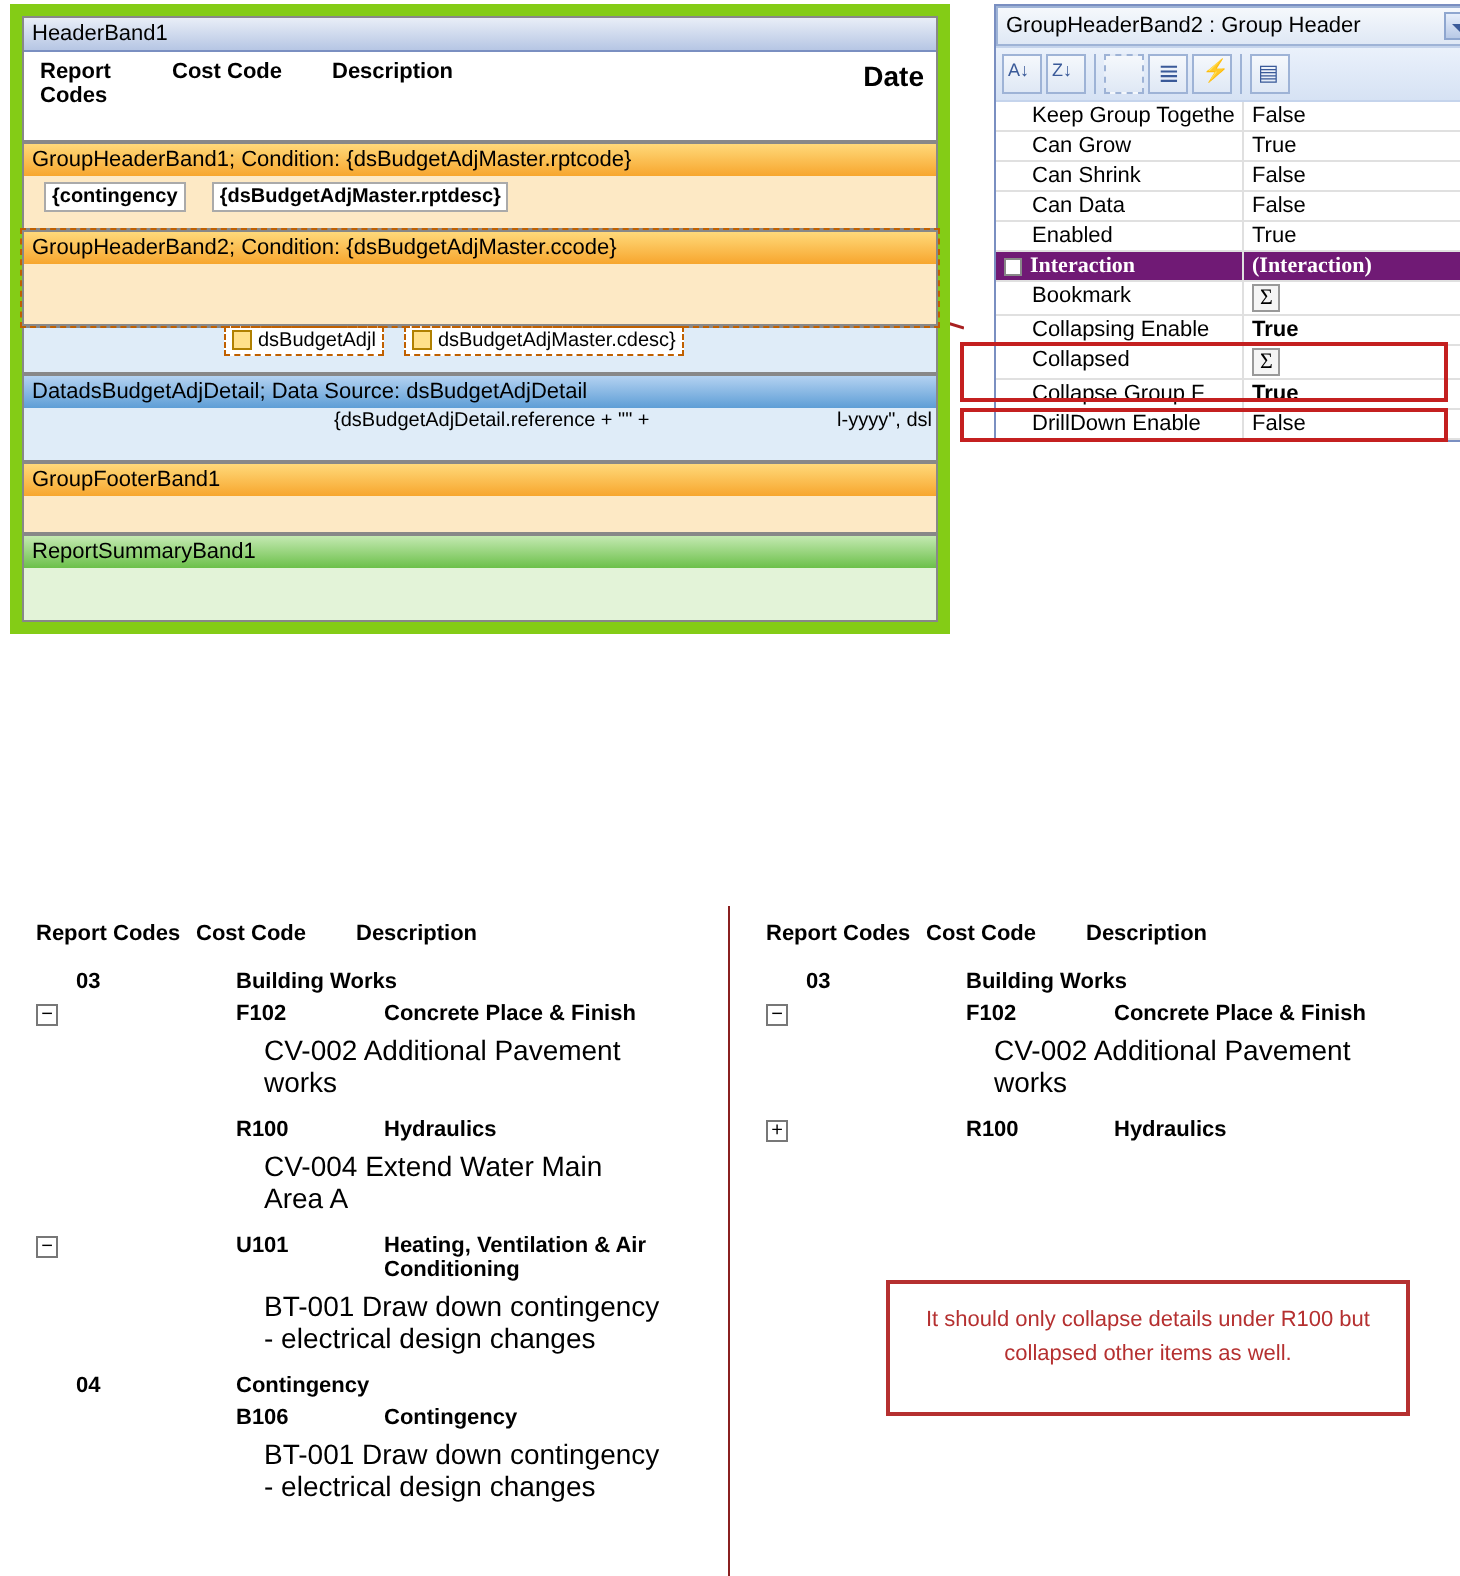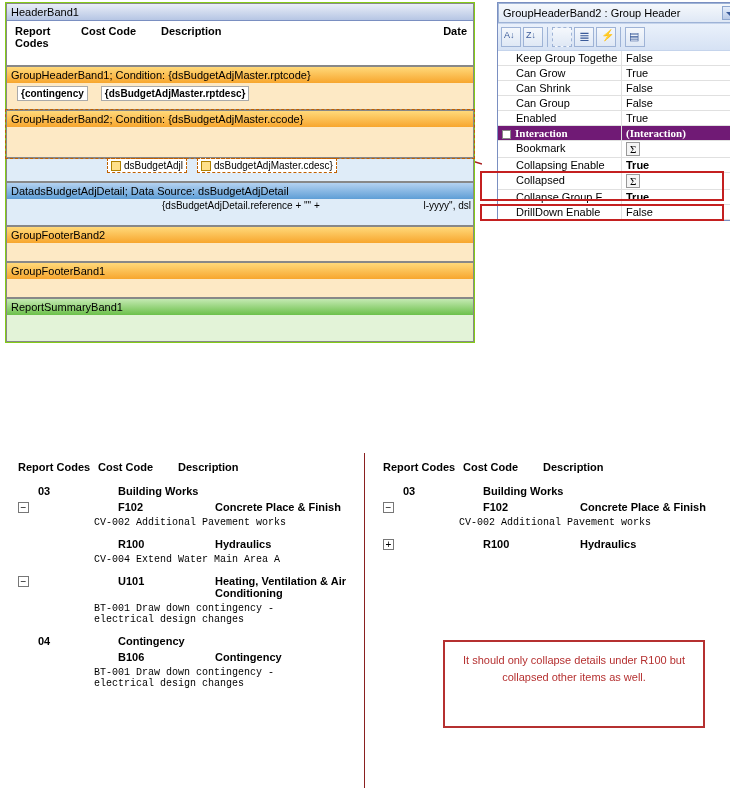--- a/index.html
+++ b/index.html
@@ -1,19 +1,19 @@
 <!DOCTYPE html>
 <html><head>
 <meta charset="utf-8">
 <style>
 * { box-sizing: border-box; margin: 0; padding: 0; }
 body { font-family: Tahoma, Arial, sans-serif; font-size: 11px; background: #fff; width: 730px; height: 788px; position: relative; overflow: hidden; }
 
 
-.designer { position: absolute; left: 5px; top: 2px; width: 470px; border: 1px solid #84cc16; }
+.designer { position: absolute; left: 5px; top: 2px; width: 470px; border: 6px solid #84cc16; }
 .grid-bg { background-image: linear-gradient(#d8d8d8 1px, transparent 1px), linear-gradient(90deg, #d8d8d8 1px, transparent 1px); background-size: 15px 15px; }
 
 .band { border: 1px solid #888; }
 .band .title { padding: 2px 4px; font-size: 11px; }
 
 .header-band .title { background: linear-gradient(#e9eef7,#b6c6e4); border-bottom:1px solid #7a8fc1; }
 .header-band .body { height: 44px; background:#fff; }
 .cols { display:flex; gap:0; padding:4px 0 0 4px; }
 .col { font-weight:bold; font-size:11px; padding:0 4px; }
 
@@ -66,28 +66,28 @@
 
 
 .previews { position:absolute; top:453px; left:0; width:730px; height:335px; display:flex; }
 .preview { width:50%; padding:8px 18px; border-right:1px solid #8a2020; font-size:11px; }
 .phead { display:flex; font-weight:bold; margin-bottom:12px; }
 .phead .c1 { width:80px; }
 .phead .c2 { width:80px; }
 .prow { display:flex; margin:4px 0; }
 .prow .c0 { width:20px; }
 .prow .c1 { width:80px; font-weight:bold; }
-.prow .c2 { width:97px; font-weight:bold; }
+.prow .c2 { width:74px; font-weight:bold; }
 .prow .c3 { flex:1; font-weight:bold; }
-.detail { margin:2px 0 10px 76px; font-size:10px; color:#000; font-weight:normal; max-width:200px;font-family:Liberation Mono, monospace; }
+.detail { margin:2px 0 10px 114px; font-size:14px; color:#000; font-weight:normal; max-width:200px; }
 .tree-btn { display:inline-block; width:11px; height:11px; border:1px solid #777; background:#fff; line-height:9px; text-align:center; font-size:10px; }
 
-.callout { position:absolute; left:443px; top:640px; width:262px; height:88px; border:2px solid #b53030; background:#fff; padding:10px; color:#b53030; font-size:11px; text-align:center; line-height:1.5; }
-
-.date-hdr { position:absolute; right:6px; top:4px; font-weight:bold; font-size:11px; }
+.callout { position:absolute; left:443px; top:640px; width:262px; height:68px; border:2px solid #b53030; background:#fff; padding:10px; color:#b53030; font-size:11px; text-align:center; line-height:1.5; }
+
+.date-hdr { position:absolute; right:6px; top:4px; font-weight:bold; font-size:14px; }
 </style>
 </head>
 <body>
 
 <svg class="diag">
     <line x1="5" y1="0" x2="477" y2="144" stroke="#a82020" stroke-width="1.5"></line>
   </svg>
 
 <div class="designer">
   <div class="band header-band">
@@ -122,24 +122,20 @@
   </div>
 
   <div class="band blue">
     <div class="title">DatadsBudgetAdjDetail; Data Source: dsBudgetAdjDetail</div>
     <div class="body grid-bg" style="height:26px; position:relative;">
       <span style="position:absolute; left:155px; top:1px; font-size:10px;">{dsBudgetAdjDetail.reference + "" +</span>
       <span style="position:absolute; right:2px; top:1px; font-size:10px;">l-yyyy", dsl</span>
     </div>
   </div>
 
-  <div class="band footer-orange">
-    <div class="title">GroupFooterBand2</div>
-    <div class="body grid-bg"></div>
-  </div>
   <div class="band footer-orange">
     <div class="title">GroupFooterBand1</div>
     <div class="body grid-bg"></div>
   </div>
   <div class="band green">
     <div class="title">ReportSummaryBand1</div>
     <div class="body grid-bg"></div>
   </div>
 </div>
 
@@ -165,21 +161,21 @@
       </div>
     <div class="prop-row">
         <div class="k">Can Grow</div>
         <div class="v">True</div>
       </div>
     <div class="prop-row">
         <div class="k">Can Shrink</div>
         <div class="v">False</div>
       </div>
     <div class="prop-row">
-        <div class="k">Can Group</div>
+        <div class="k">Can Data</div>
         <div class="v">False</div>
       </div>
     <div class="prop-row">
         <div class="k">Enabled</div>
         <div class="v">True</div>
       </div>
     <div class="prop-row cat hl">
         <div class="k"><span class="expander">−</span><span>Interaction</span></div>
         <div class="v">(Interaction)</div>
       </div>

